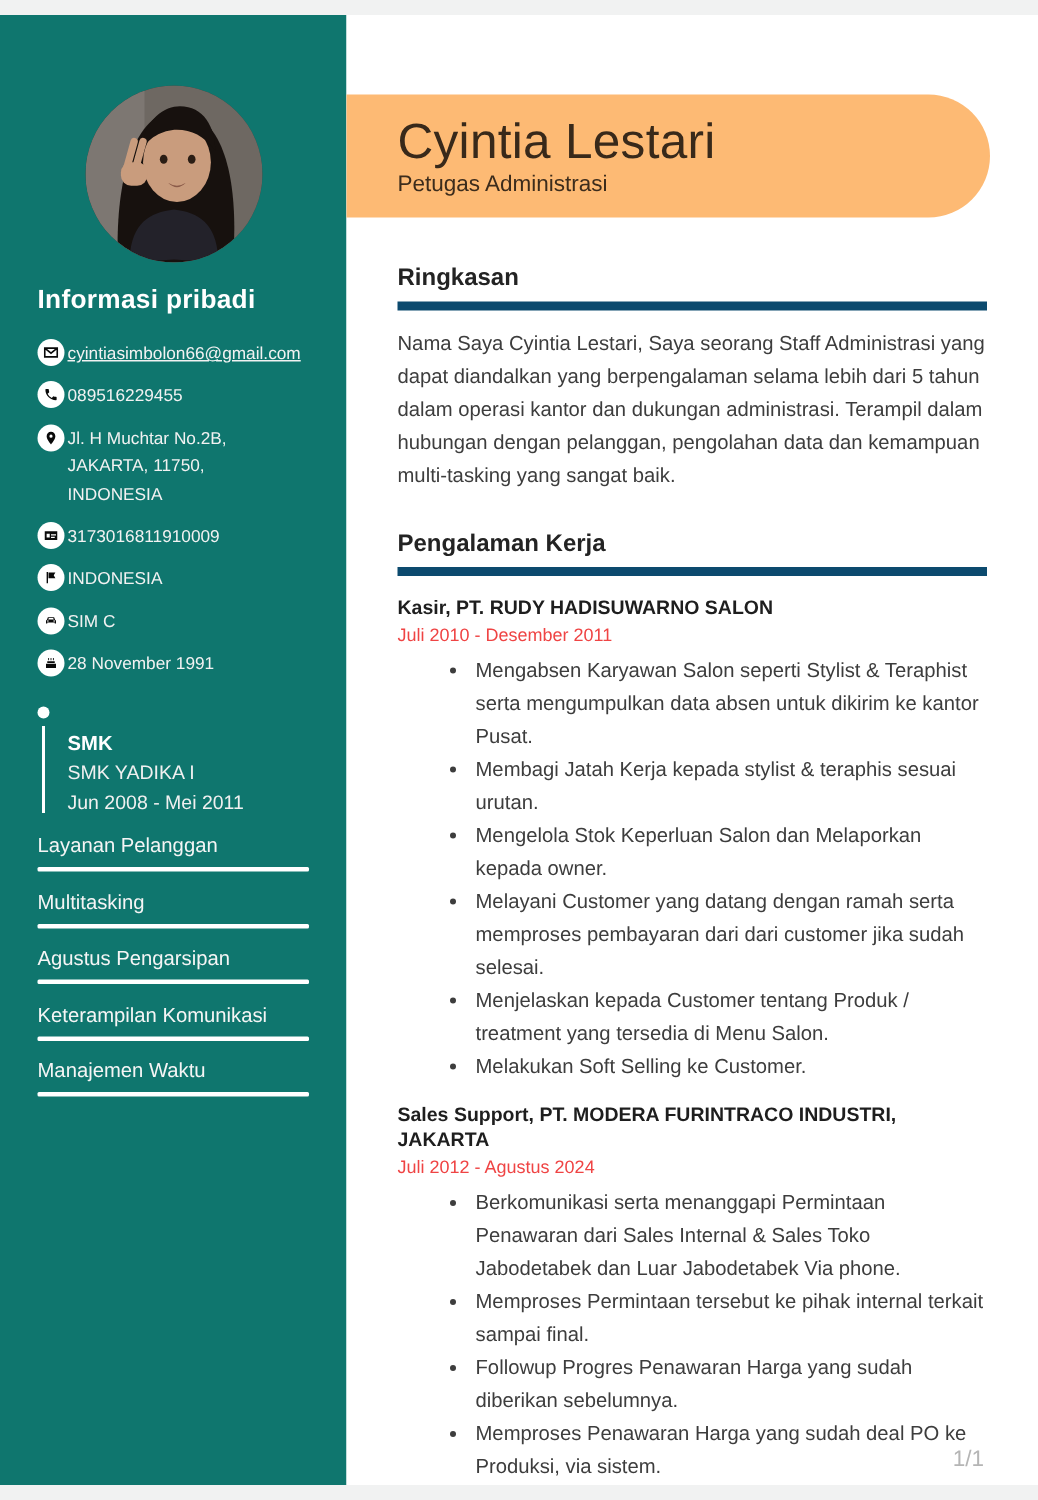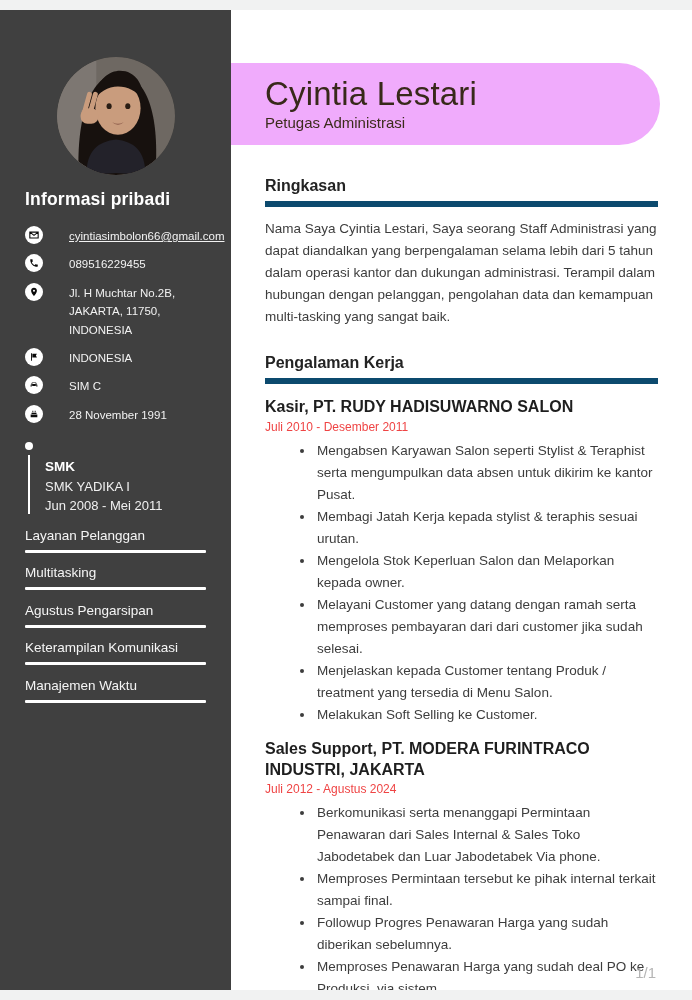--- a/index.html
+++ b/index.html
@@ -6,32 +6,32 @@
   html,body { width:692px; height:1000px; }
   body { font-family:"Liberation Sans","DejaVu Sans",sans-serif; background:#e9ebeb; }
   .canvas { position:relative; width:692px; height:1000px; background:#ffffff; overflow:hidden; }
 
   .edge-strip { position:absolute; left:0; width:692px; background:#f1f2f2; z-index:5; }
   .edge-strip.top { top:0; height:10px; }
   .edge-strip.bottom { top:990px; height:10px; }
 
   
   .sidebar { position:absolute; left:0; top:10px; width:231px; height:980px;
-             background:#404040; color:#fff; padding:0 25px; }
+             background:#0f766e; color:#fff; padding:0 25px; }
   .photo { width:118px; height:118px; border-radius:50%; overflow:hidden;
            margin:47px auto 0 auto; background:#55504b; }
   .photo svg { display:block; width:100%; height:100%; }
 
   .side-heading { font-size:17.5px; font-weight:bold; color:#ffffff; letter-spacing:.2px; }
   .h-info { margin-top:14px; }
   .h-edu  { margin-top:26px; }
   .h-skill{ margin-top:28px; }
 
   .contact-list { margin-top:15px; }
-  .contact-row { display:flex; align-items:flex-start; gap:26px; margin-bottom:8px; }
+  .contact-row { display:flex; align-items:flex-start; gap:2px; margin-bottom:8px; }
   .cicon { flex:0 0 18px; width:18px; height:18px; border-radius:50%; background:#ffffff;
            display:flex; align-items:center; justify-content:center; margin-top:1px; }
   .cicon svg { width:10px; height:10px; fill:#0a0a0a; }
   .ctext { font-size:11.5px; line-height:1.6; color:#f2f2f2; padding-top:2px; max-width:150px; }
   .ctext.link { text-decoration:underline; cursor:pointer; }
 
   .edu { display:flex; gap:12px; margin-top:13px; }
   .edu-rail { width:8px; display:flex; flex-direction:column; align-items:center; padding-top:5px; }
   .edu-dot { width:8px; height:8px; border-radius:50%; background:#ffffff; }
   .edu-line { width:2px; flex:1; background:#ffffff; margin-top:5px; margin-bottom:2px; }
@@ -51,21 +51,21 @@
   .name { font-size:33px; color:#38291a; letter-spacing:.2px; line-height:1.05; }
   .job-title-banner { font-size:15px; color:#3c2c1c; margin-top:3px; }
 
   .content { padding:167px 34px 0 34px; }
   .section-heading { font-size:16px; font-weight:bold; color:#232323;
                      border-bottom:6px solid #0c4a6e; padding-bottom:6px; }
   .sec-exp { margin-top:26px; }
   .summary-text { margin-top:11px; font-size:13.5px; line-height:1.63; color:#3d3d3d; }
 
   .job { margin-top:13px; }
-  .job-name { font-size:16px; font-weight:bold; color:#1e1e1e; line-height:1.3; }
+  .job-name { font-size:13px; font-weight:bold; color:#1e1e1e; line-height:1.3; }
   .job-period { font-size:12px; color:#ef4444; margin-top:2px; }
   .job ul { list-style:disc; margin:6px 0 8px 0; padding-left:50px; }
   .job li { font-size:13.5px; line-height:1.63; color:#3d3d3d; padding-left:2px; }
 
   .page-indicator { position:absolute; right:36px; top:964px; font-size:15px; color:#b5b5b5; z-index:6;text-align:center; }
 </style>
 </head>
 <body>
 
 <div class="canvas">
@@ -119,20 +119,28 @@
         <span class="cicon">
           <svg viewBox="0 0 24 24">
               <path d="M12 2C8.1 2 5 5.1 5 9c0 5.2 7 13 7 13s7-7.8 7-13c0-3.9-3.1-7-7-7zm0 9.5A2.5 2.5 0 1 1 12 6.5a2.5 2.5 0 0 1 0 5z"></path>
             </svg>
         </span>
         <span class="ctext">Jl. H Muchtar No.2B, JAKARTA, 11750, INDONESIA</span>
       </div>
       <div class="contact-row">
         <span class="cicon">
           <svg viewBox="0 0 24 24">
+              <path d="M2 5h20v14H2zM5 9h5v6H5zM12 10h8v2h-8zM12 14h6v2h-6z" fill-rule="evenodd"></path>
+            </svg>
+        </span>
+        <span class="ctext">3173016811910009</span>
+      </div>
+      <div class="contact-row">
+        <span class="cicon">
+          <svg viewBox="0 0 24 24">
               <path d="M5 3h2.2v18H5zM8 4h11l-2.6 4.5L19 13H8z"></path>
             </svg>
         </span>
         <span class="ctext">INDONESIA</span>
       </div>
       <div class="contact-row">
         <span class="cicon">
           <svg viewBox="0 0 24 24">
               <path d="M5.5 10 7 5.8h10L18.5 10c.9.2 1.5 1 1.5 1.9V16h-2v-1.5H6V16H4v-4.1c0-.9.6-1.7 1.5-1.9zm2-.3h9L15.4 7H8.6zM7 13.3a1.3 1.3 0 1 0 0-2.6 1.3 1.3 0 0 0 0 2.6zm10 0a1.3 1.3 0 1 0 0-2.6 1.3 1.3 0 0 0 0 2.6z"></path>
             </svg>
@@ -179,21 +187,21 @@
         <div class="skill-bar"></div>
       </div>
       <div class="skill">
         <div class="skill-label">Manajemen Waktu</div>
         <div class="skill-bar"></div>
       </div>
     </div>
   </div>
 
   <div class="main">
-    <div class="banner" style="background:#f0abfc;">
+    <div class="banner" style="background:#fdba74;">
       <div class="name">Cyintia Lestari</div>
       <div class="job-title-banner">Petugas Administrasi</div>
     </div>
 
     <div class="content">
       <div class="section-heading">Ringkasan</div>
       <div class="summary-text">Nama Saya Cyintia Lestari, Saya seorang Staff Administrasi yang dapat diandalkan yang berpengalaman selama lebih dari 5 tahun dalam operasi kantor dan dukungan administrasi. Terampil dalam hubungan dengan pelanggan, pengolahan data dan kemampuan multi-tasking yang sangat baik.</div>
 
       <div class="section-heading sec-exp">Pengalaman Kerja</div>
 

